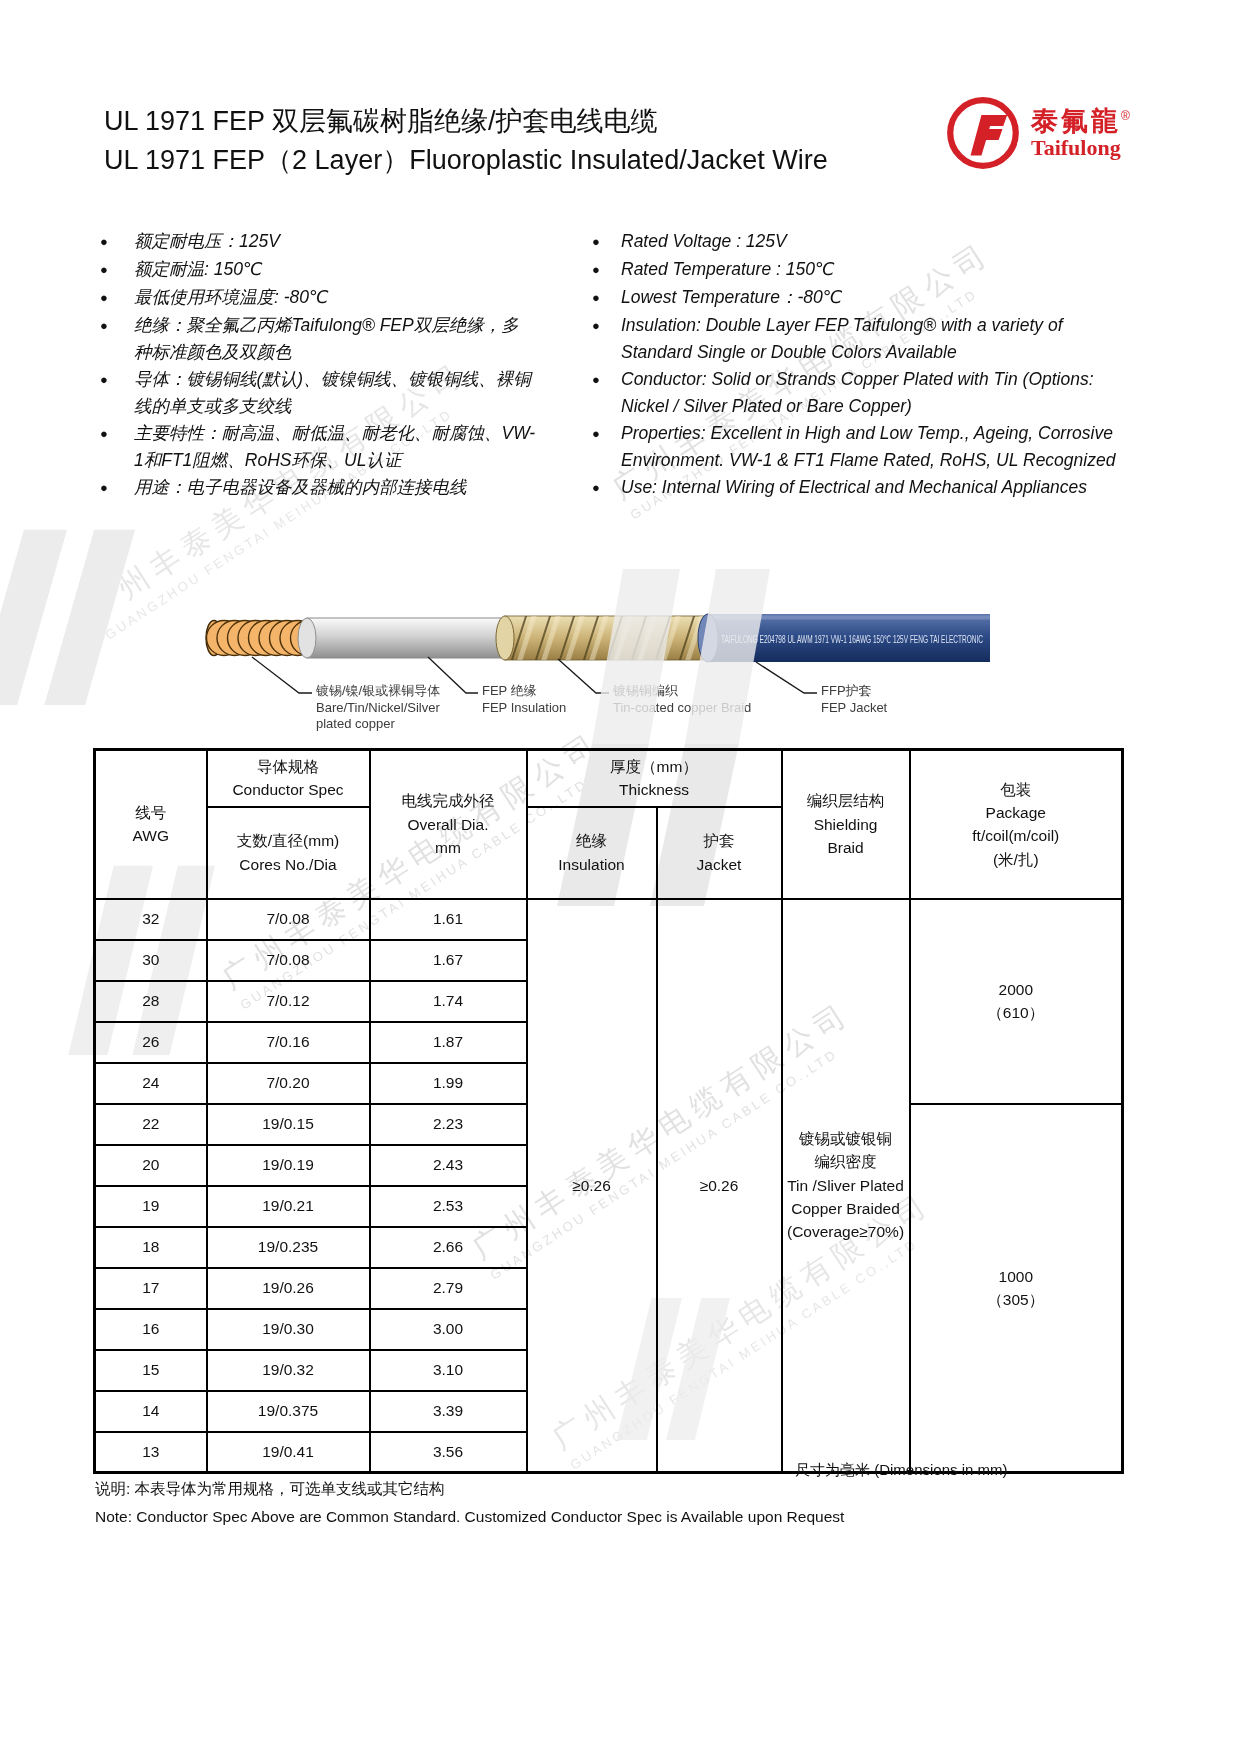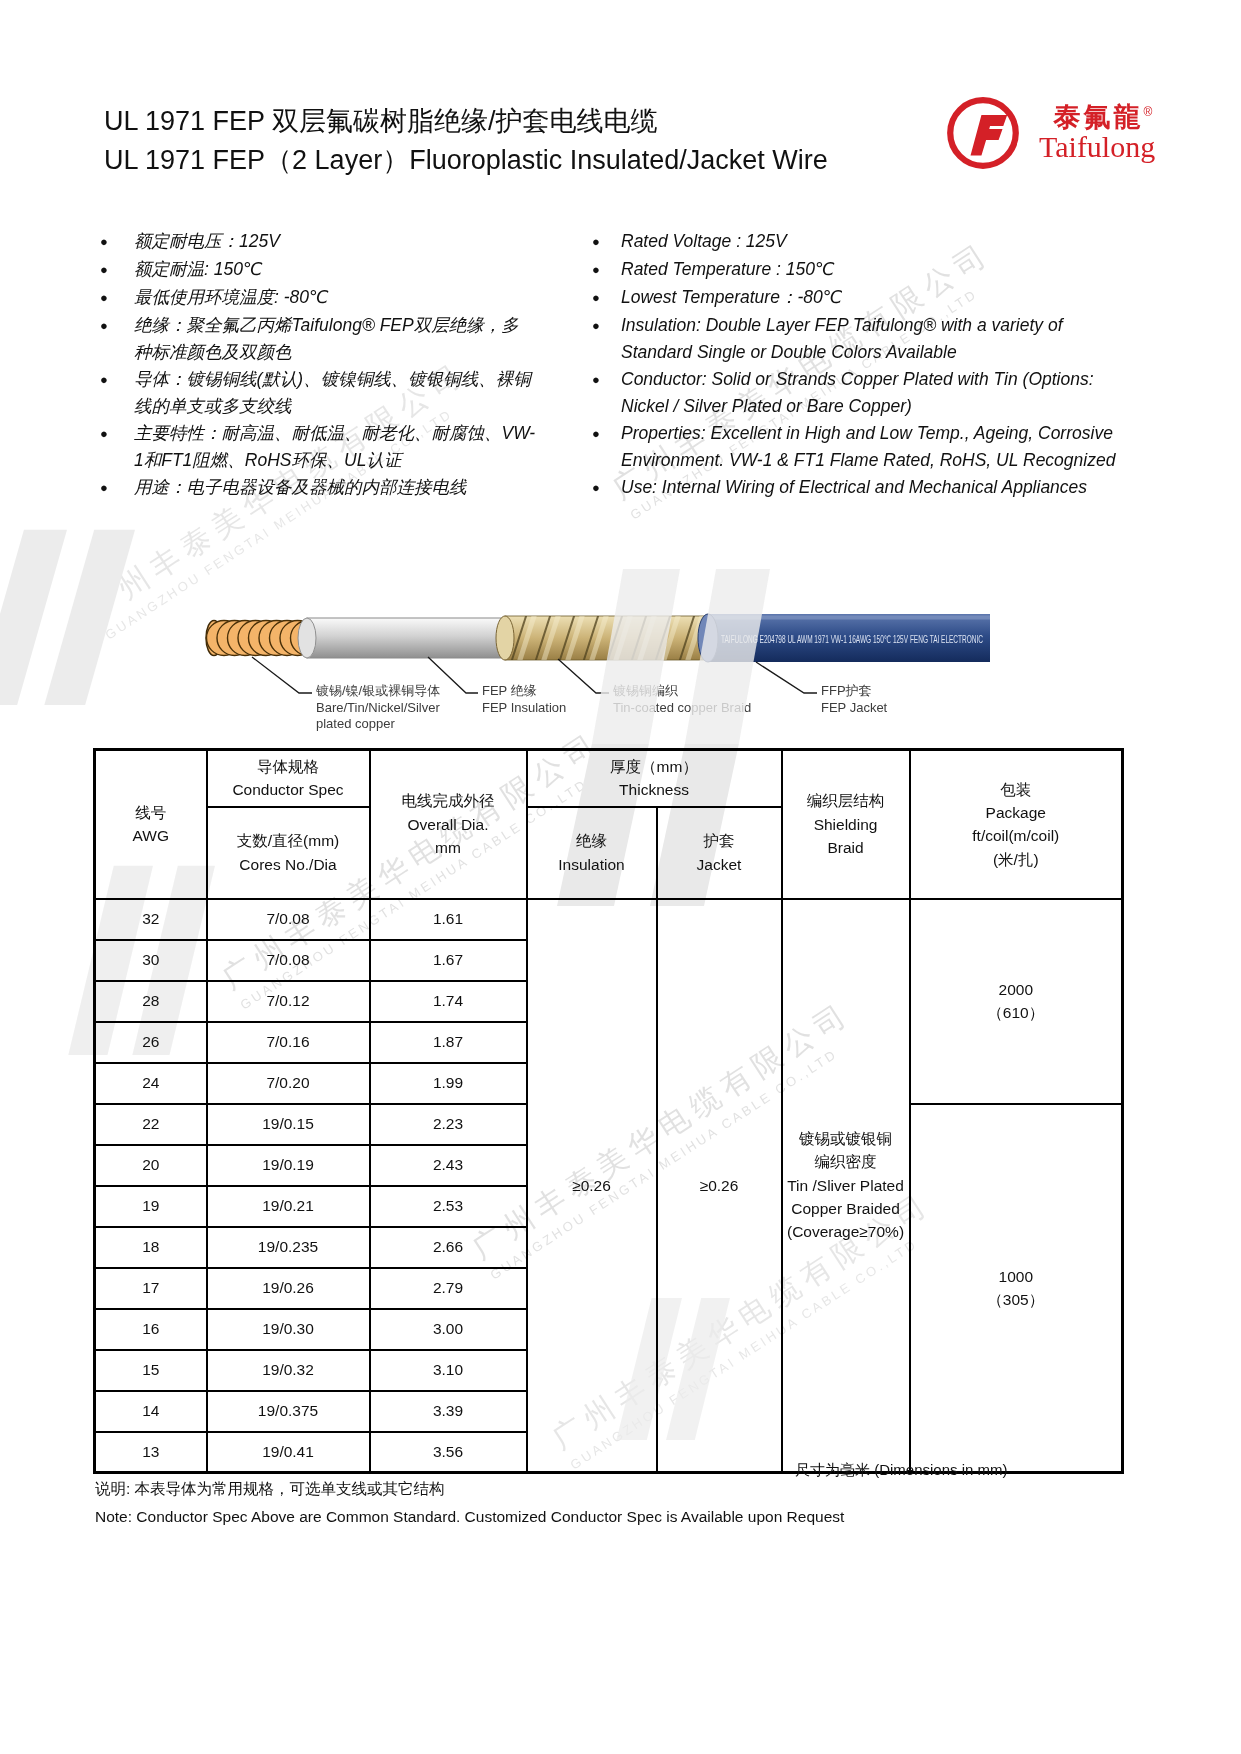--- a/index.html
+++ b/index.html
@@ -13,21 +13,21 @@
   .wm .wm-en{font-size:13px;letter-spacing:3px;white-space:nowrap;}
   .wm-ft{position:absolute;pointer-events:none;}
   .z0{z-index:0}.z3{z-index:3}
   
   .title-block{position:absolute;left:100px;top:100px;width:742px;overflow:hidden;z-index:1;}
   .title-block h1{margin:4px;font-size:27px;line-height:35px;font-weight:normal;white-space:nowrap;}
   .logo{position:absolute;left:938px;top:94px;display:flex;align-items:center;gap:9px;z-index:2;background:#fff;padding-left:6px;}
   .logo-text{display:flex;flex-direction:column;line-height:1.05;}
   .logo-zh{font-size:27px;font-weight:bold;letter-spacing:3px;text-align:right;}
   .logo-zh sup{font-size:12px;font-weight:normal;}
-  .logo-en{font-size:30px;font-weight:normal;font-family:"Liberation Serif","DejaVu Serif",serif;margin-left:8px;}
+  .logo-en{font-size:22px;font-weight:bold;font-family:"Liberation Serif","DejaVu Serif",serif;}
   
   .bullets{position:absolute;top:228px;z-index:1;list-style:none;margin:0;padding:0;font-style:italic;}
   #bullets-zh{left:100px;width:436px;}
   #bullets-en{left:592px;width:524px;}
   .bullets li{display:flex;align-items:flex-start;font-size:17.5px;line-height:27px;}
   .bullets .dot{flex:none;width:34px;}
   .bullets .dot::before{content:"●";font-size:13px;position:relative;top:-1px;}
   #bullets-en .dot{width:29px;}
   .bullets .btxt{flex:1;}
   

